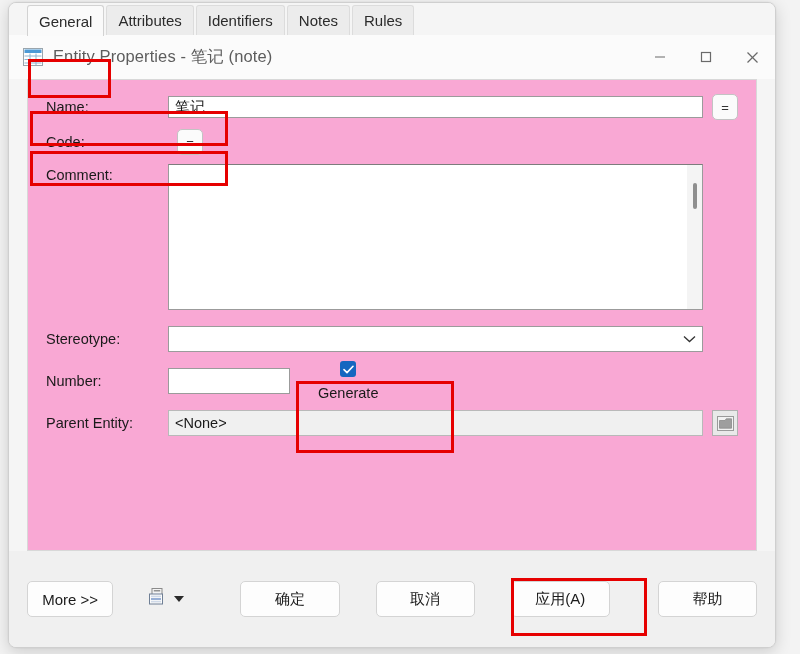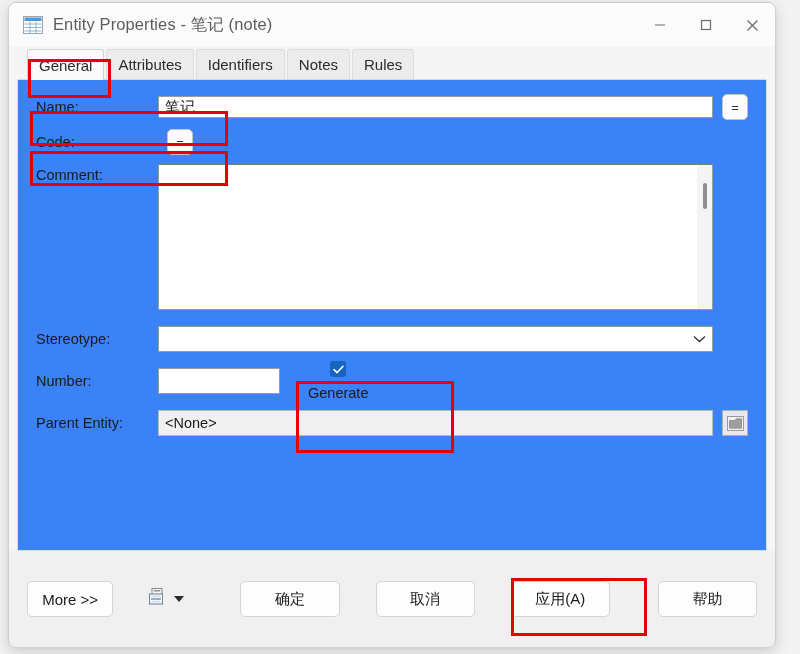--- a/index.html
+++ b/index.html
@@ -102,22 +102,22 @@
   .tab.active {
     background: #fafafa;
     border-color: #d2d2d2;
     position: relative;
     top: 1px;
     height: 31px;
   }
 
   
   #panel {
-    margin: 0 8px;
-    background: #3b82f6;
+    margin: 0 18px;
+    background: #f9a8d4;
     border: 1px solid #d8d8d8;
     height: 472px;
     flex: none;
     position: relative;
     box-sizing: border-box;
     padding: 14px 18px 18px 18px;
   }
 
   .row {
     display: flex;
@@ -325,20 +325,38 @@
     border: 3px solid #e60000;
     box-sizing: border-box;
     pointer-events: none;
     z-index: 50;
   }
 </style>
 </head>
 <body>
 
 <div id="dialog">
+
+  <div id="tabstrip">
+    <div class="tab active">
+        <span>General</span>
+      </div>
+    <div class="tab">
+        <span>Attributes</span>
+      </div>
+    <div class="tab">
+        <span>Identifiers</span>
+      </div>
+    <div class="tab">
+        <span>Notes</span>
+      </div>
+    <div class="tab">
+        <span>Rules</span>
+      </div>
+  </div>
 
   <div id="titlebar">
     <div id="title-left">
       <span class="app-icon">
         <svg class="app-icon" viewBox="0 0 20 18" xmlns="http://www.w3.org/2000/svg">
           <rect x="0.5" y="0.5" width="19" height="17" fill="#ffffff" stroke="#9aa5ad"></rect>
           <rect x="1.5" y="1.5" width="17" height="3.5" fill="#4d9ad6"></rect>
           <g stroke="#8fb4d0" stroke-width="1">
             <line x1="1.5" y1="8" x2="18.5" y2="8"></line>
             <line x1="1.5" y1="11.5" x2="18.5" y2="11.5"></line>
@@ -363,38 +381,20 @@
       </div>
       <div class="wc wc-close">
         <svg width="13" height="13" viewBox="0 0 13 13">
             <line x1="1.5" y1="1.5" x2="11.5" y2="11.5" stroke="currentColor" stroke-width="1.2"></line>
             <line x1="11.5" y1="1.5" x2="1.5" y2="11.5" stroke="currentColor" stroke-width="1.2"></line>
           </svg>
       </div>
     </div>
   </div>
 
-  <div id="tabstrip">
-    <div class="tab active">
-        <span>General</span>
-      </div>
-    <div class="tab">
-        <span>Attributes</span>
-      </div>
-    <div class="tab">
-        <span>Identifiers</span>
-      </div>
-    <div class="tab">
-        <span>Notes</span>
-      </div>
-    <div class="tab">
-        <span>Rules</span>
-      </div>
-  </div>
-
   <div id="panel">
 
     <div class="row">
       <div class="lbl">Name:</div>
       <div class="field">笔记</div>
       <div class="sq-btn">=</div>
     </div>
 
     <div class="row">
       <div class="lbl">Code:</div>

